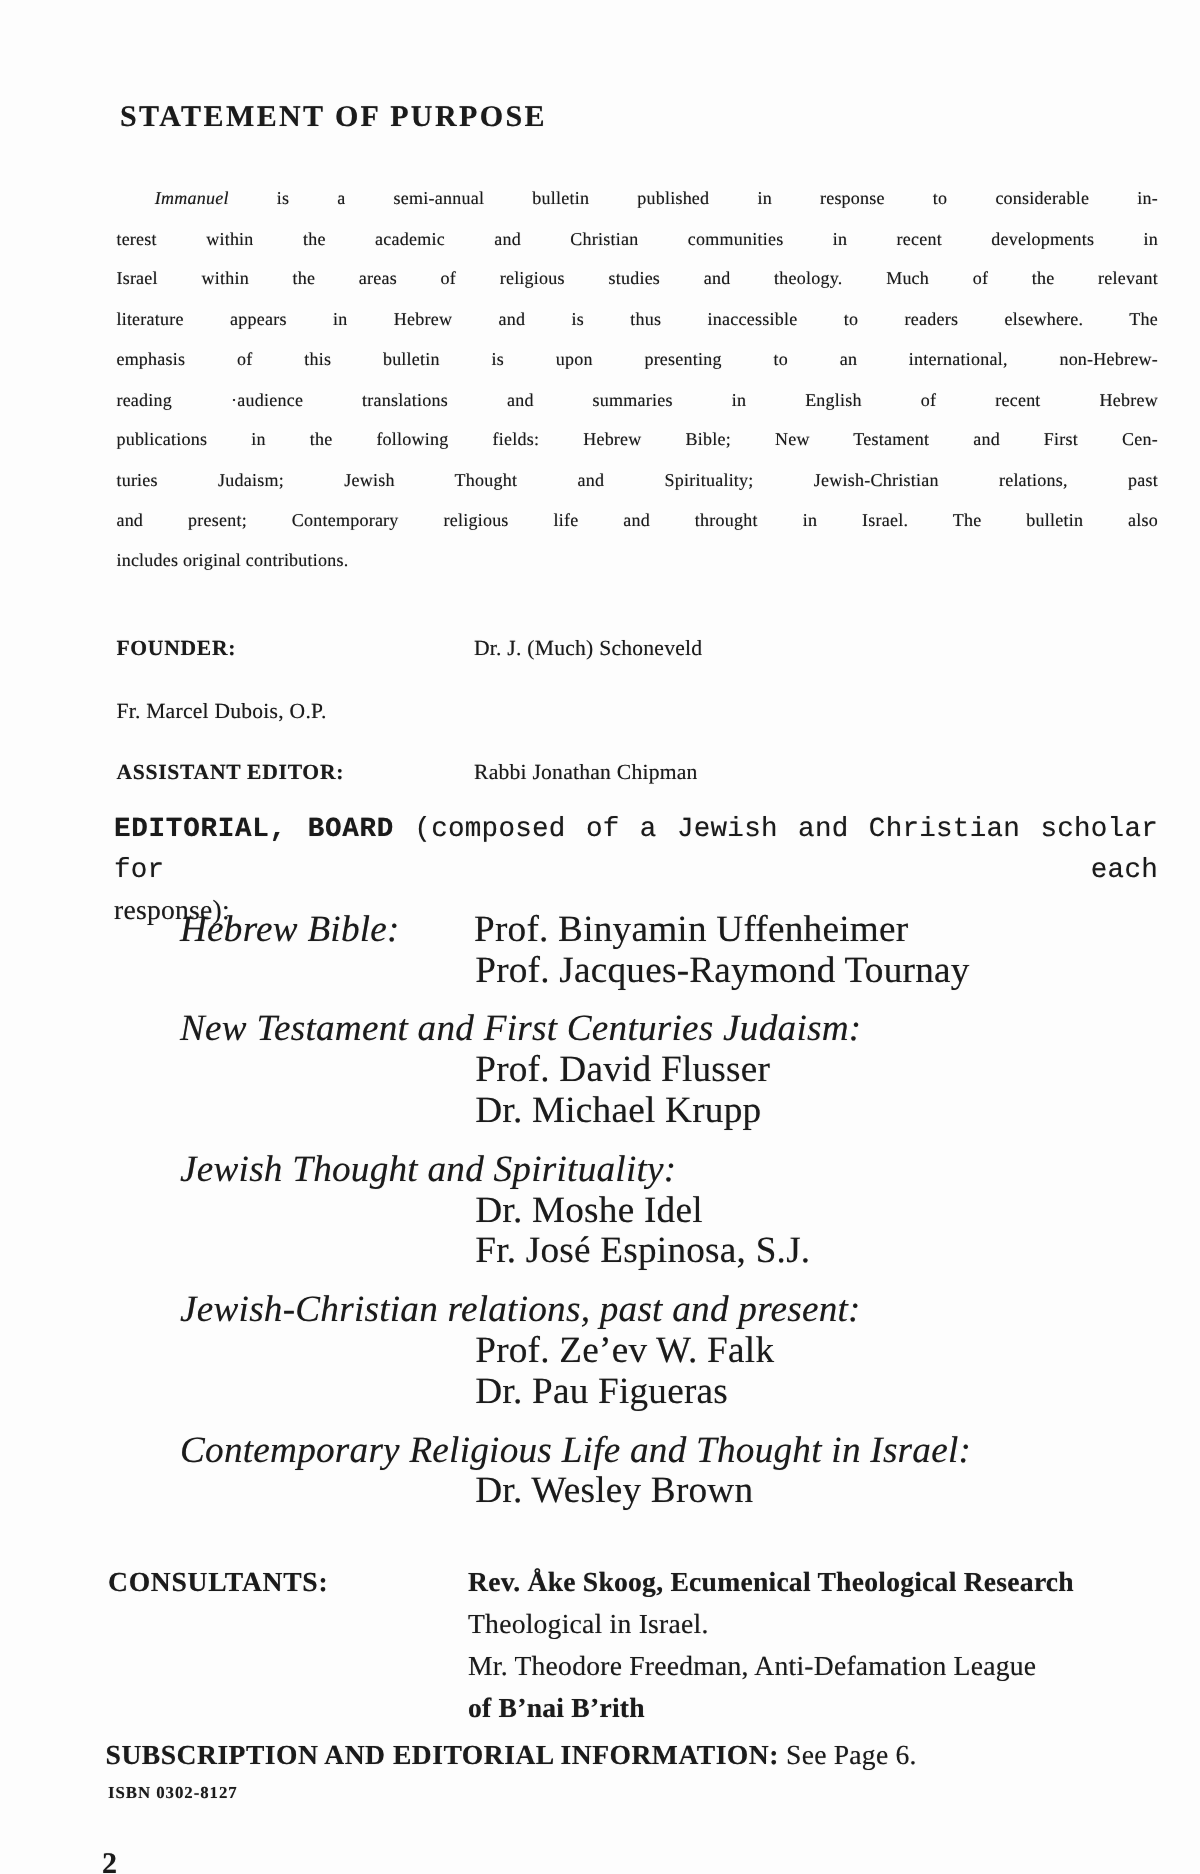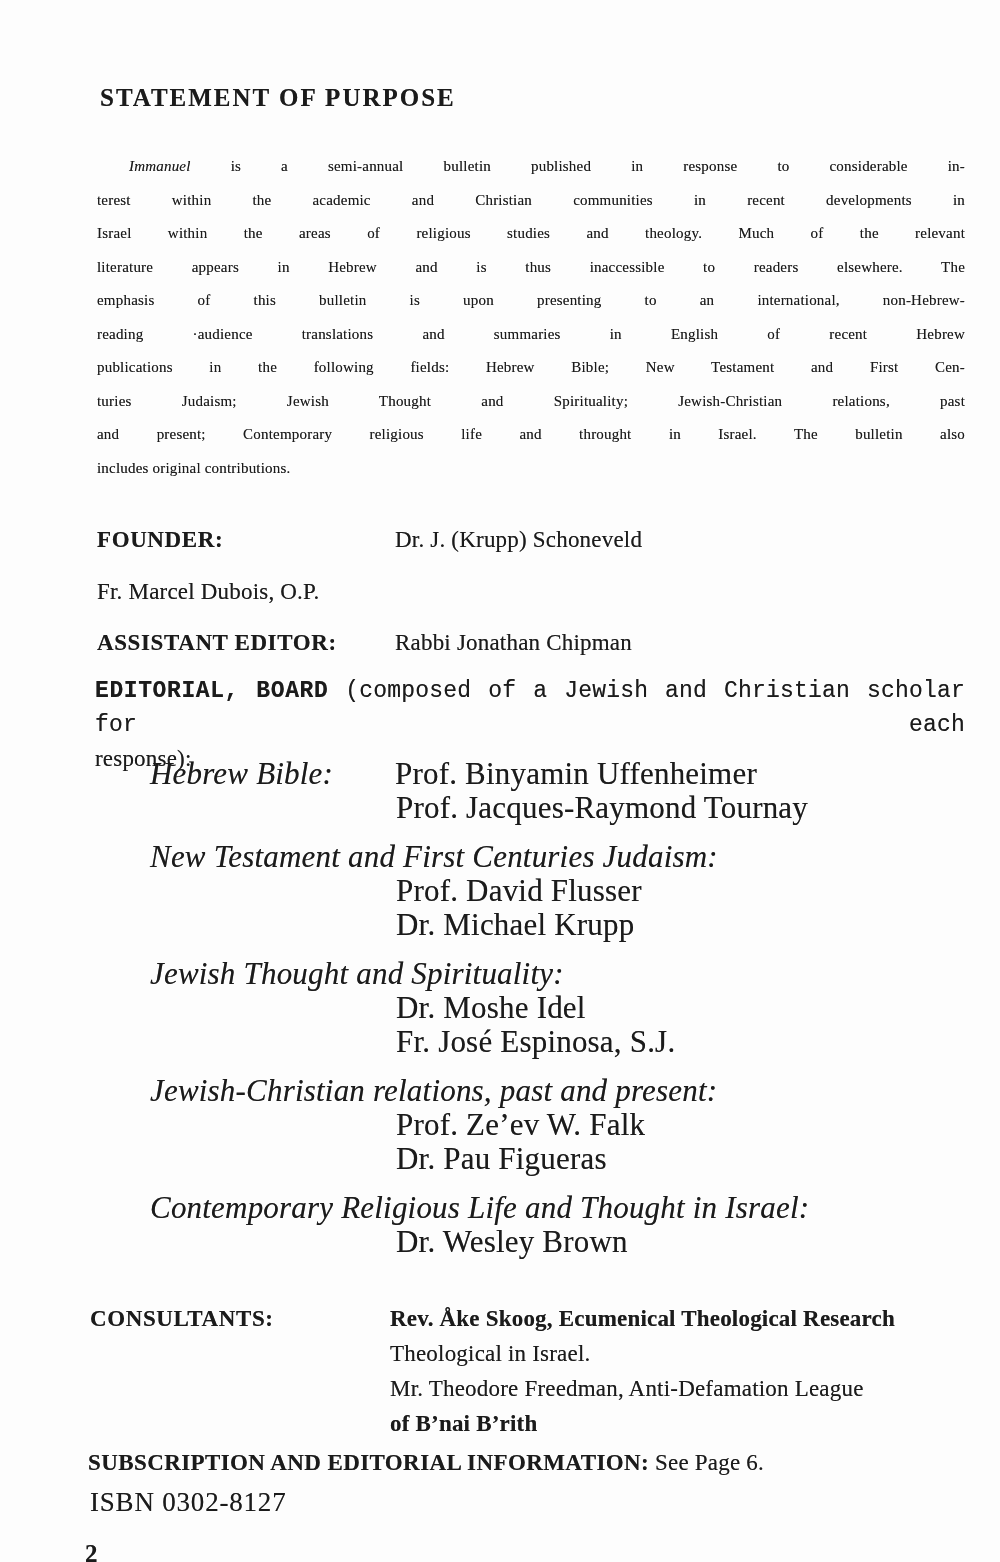--- a/index.html
+++ b/index.html
@@ -26,21 +26,21 @@
   .intro { width: 868px; font-size: 15px; }
   .par-line {
     line-height: 33.5px;
     text-align: justify;
     text-align-last: justify;
     white-space: normal;
   }
   .par-line.indent { text-indent: 32px; }
   .par-line.last { text-align-last: left; }
 
-  .roles { width: 868px; font-size: 23px; }
+  .roles { width: 868px; font-size: 18px; }
   .role-row {
     display: grid;
     grid-template-columns: 298px 1fr;
     line-height: 34px;
     margin-bottom: 17.5px;
   }
   .role-label { font-weight: 700; letter-spacing: 0.6px; }
 
   .edboard { width: 870px; font-size: 23px; line-height: 34px; }
   .edboard-line1 { text-align: justify; text-align-last: justify; font-family: Liberation Mono, monospace; }
@@ -61,21 +61,21 @@
     display: grid;
     grid-template-columns: 300px 1fr;
   }
   .consultants-label { font-weight: 700; letter-spacing: 0.6px; line-height: 35px; }
   .cons-line { line-height: 35px; }
   .cons-line.bold { font-weight: 700; }
 
   .subscription { font-size: 23px; line-height: 34px; white-space: nowrap; }
   .subscription-label { font-weight: 700; letter-spacing: 0.4px; }
 
-  .isbn { font-size: 27px; font-weight: 400; letter-spacing: 0.8px; }
+  .isbn { font-size: 14px; font-weight: 700; letter-spacing: 0.8px; }
 
   .page-number { font-size: 25px; font-weight: 700; }
 </style>
 </head>
 <body>
 
 <div class="page">
 
   <div class="abs title" style="left:100px; top:84px;">STATEMENT OF PURPOSE</div>
 
@@ -88,21 +88,21 @@
       <div class="par-line">reading ·audience translations and summaries in English of recent Hebrew</div>
       <div class="par-line">publications in the following fields: Hebrew Bible; New Testament and First Cen-</div>
       <div class="par-line">turies Judaism; Jewish Thought and Spirituality; Jewish-Christian relations, past</div>
       <div class="par-line">and present; Contemporary religious life and throught in Israel. The bulletin also</div>
       <div class="par-line last">includes original contributions.</div>
     </div>
 
   <div class="abs roles" style="left:97px; top:523px;">
       <div class="role-row">
         <span class="role-label">FOUNDER:</span>
-        <span class="role-value">Dr. J. (Krupp) Schoneveld</span>
+        <span class="role-value">Dr. J. (Much) Schoneveld</span>
       </div>
       <div class="role-row">
         <span class="role-value">Fr. Marcel Dubois, O.P.</span>
       </div>
       <div class="role-row">
         <span class="role-label">ASSISTANT EDITOR:</span>
         <span class="role-value">Rabbi Jonathan Chipman</span>
       </div>
     </div>
 

